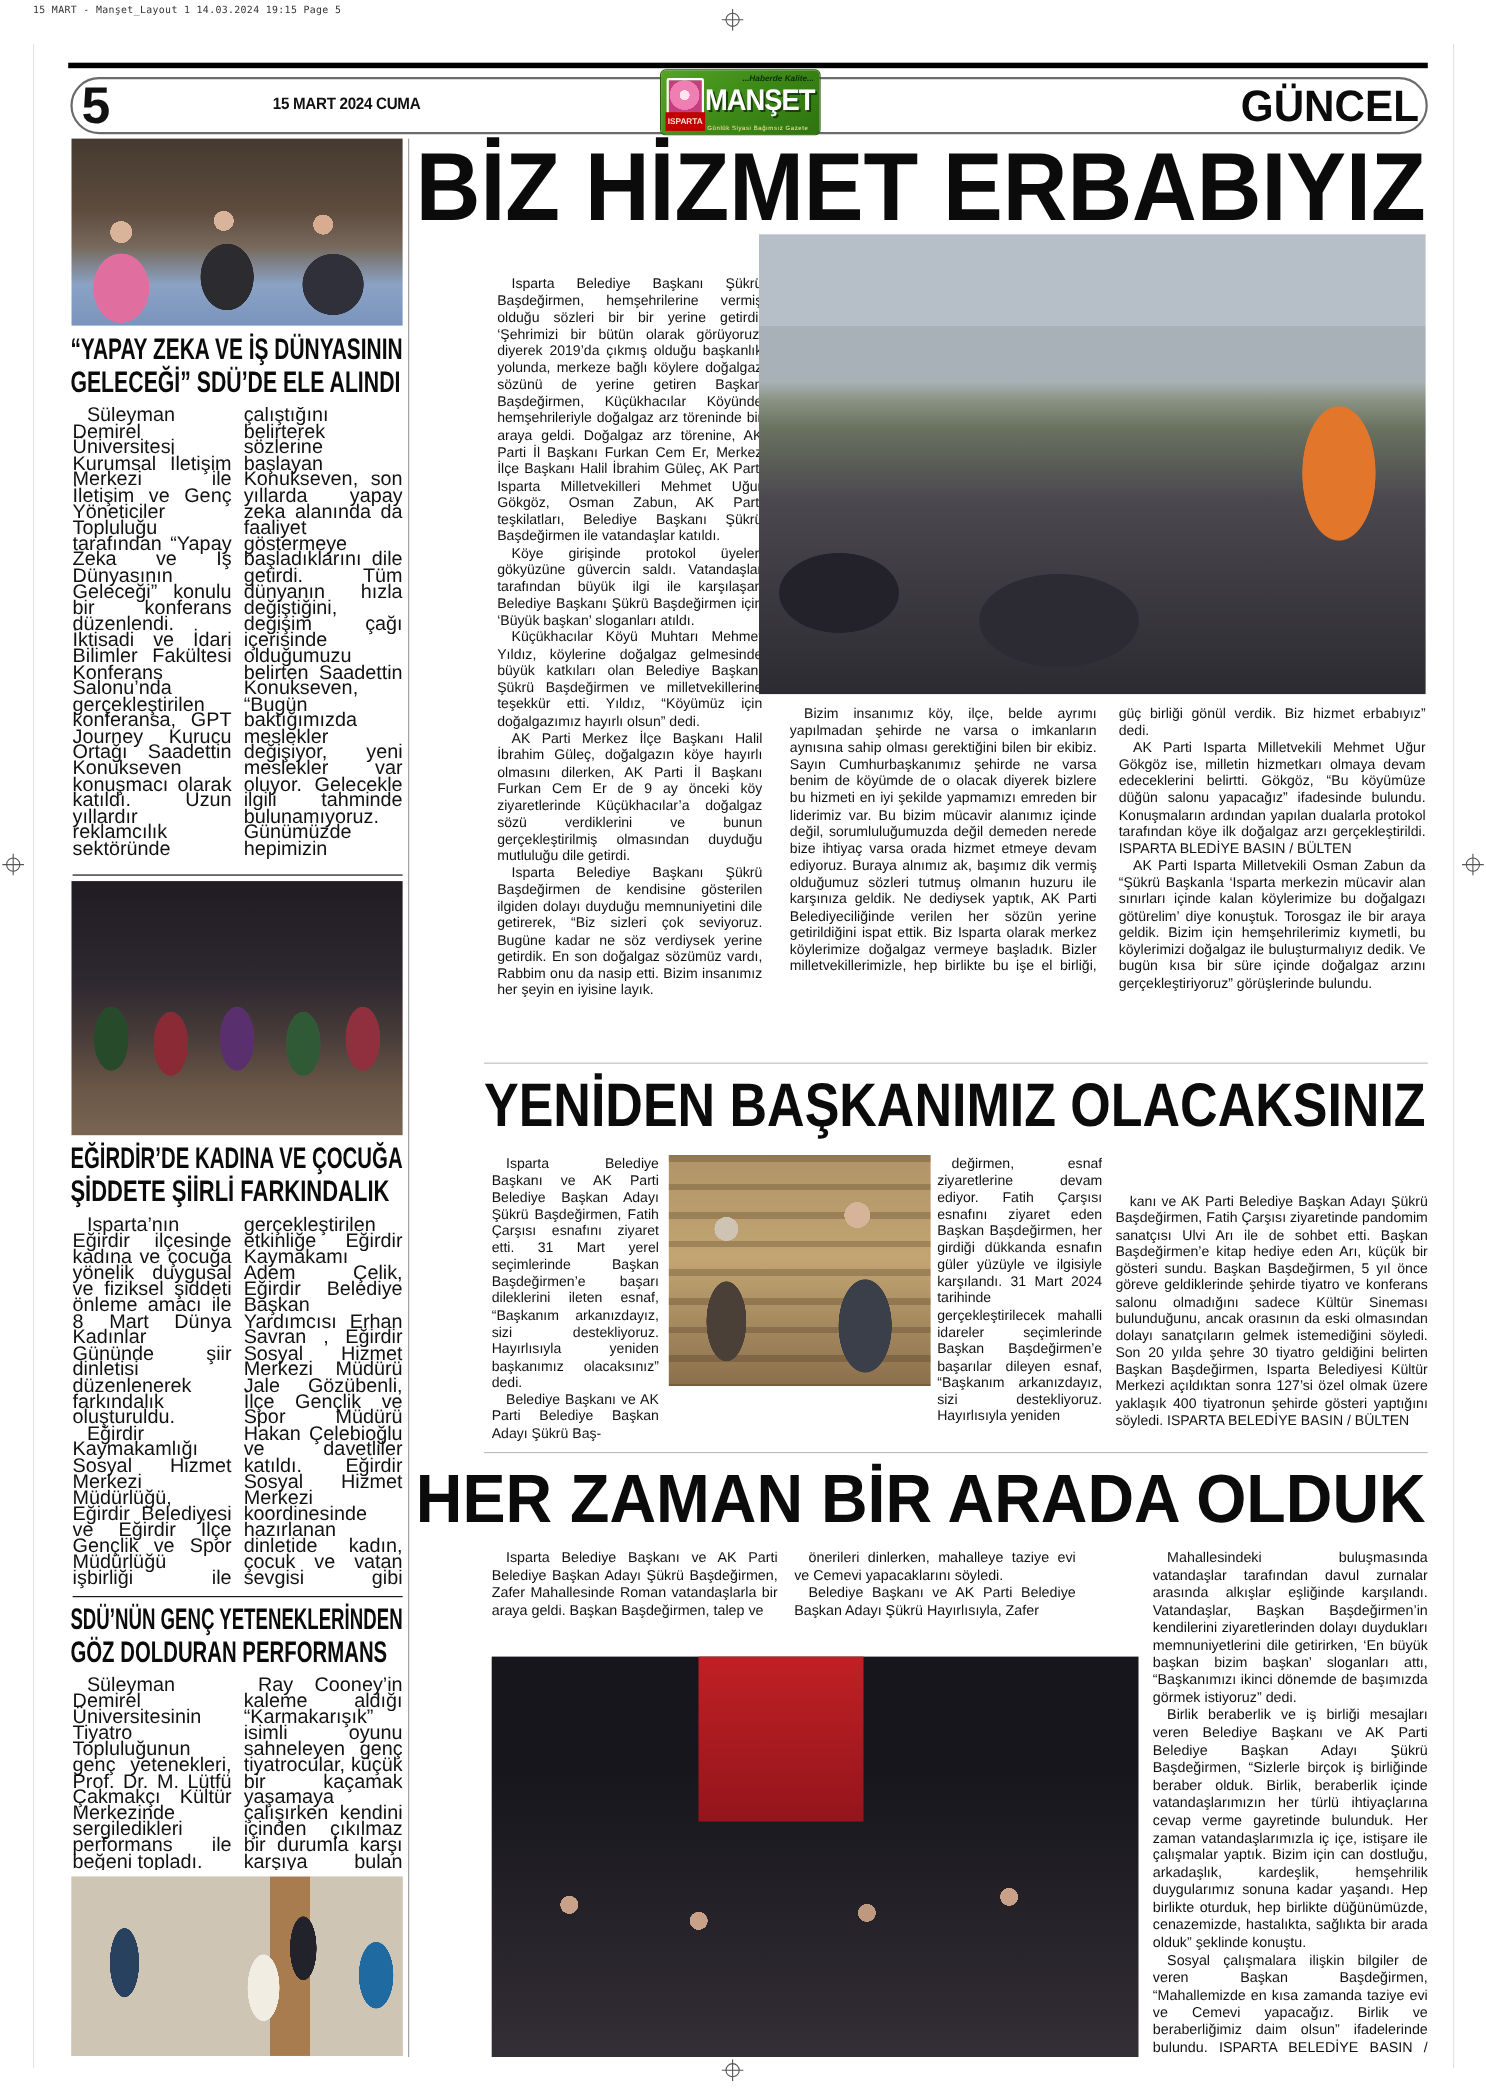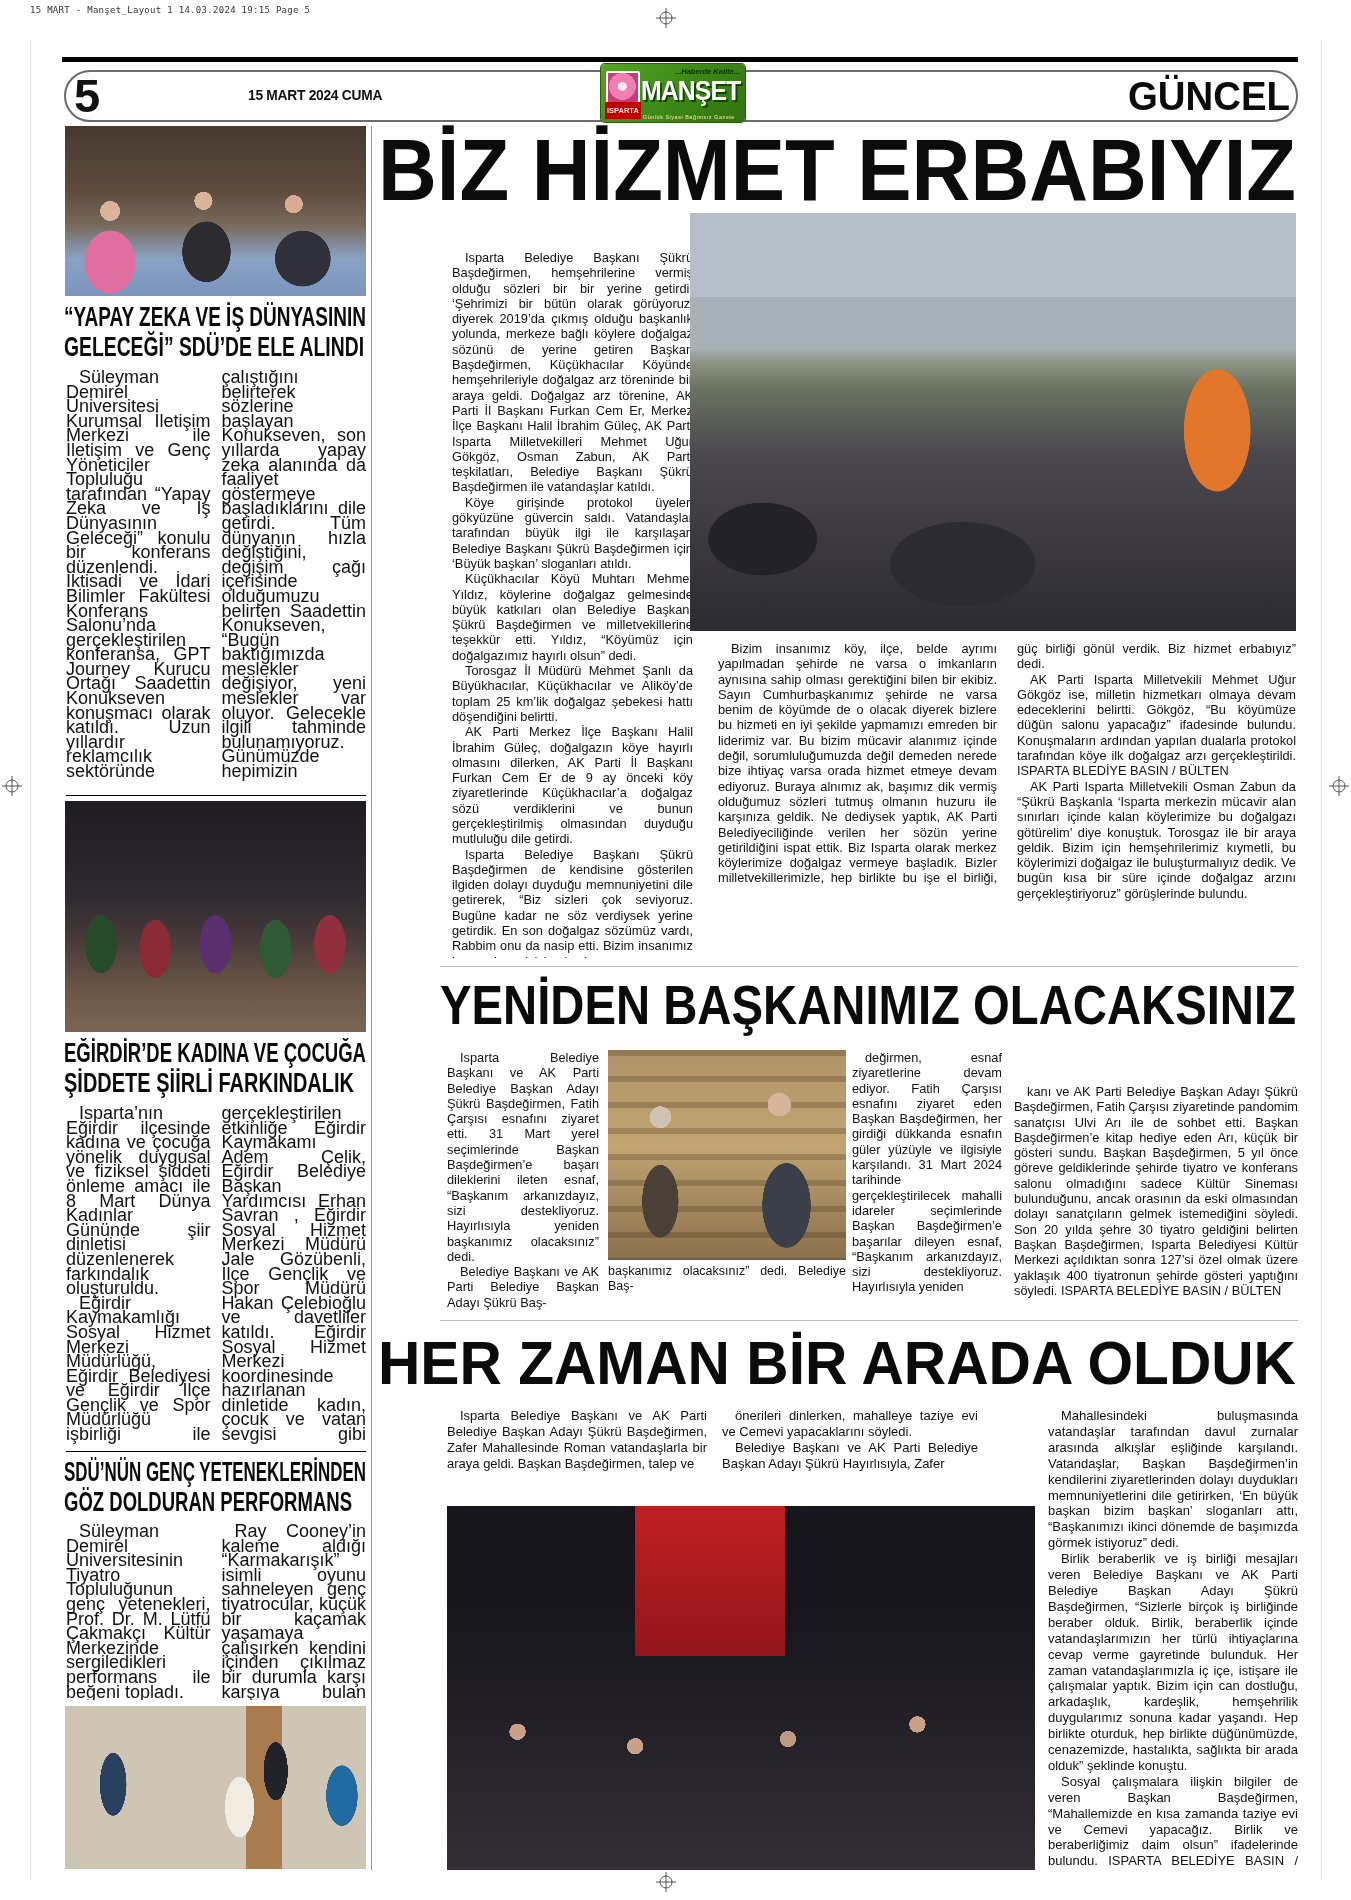--- a/index.html
+++ b/index.html
@@ -168,21 +168,20 @@
   <div class="abs ph ph3" style="left:65px;top:1706px;width:301px;height:163px;"></div>
 
   <svg class="abs" style="left:378px;top:122px;" width="922" height="92">
     <text x="0" y="78" font-size="88" textLength="918" lengthAdjust="spacingAndGlyphs">BİZ HİZMET ERBABIYIZ</text>
   </svg>
 
   <div class="abs mid clip" style="left:440px;top:250px;width:241px;height:708px;margin-left:12px;">
     <p class="bt">Isparta Belediye Başkanı Şükrü Başdeğirmen, hemşehrilerine vermiş olduğu sözleri bir bir yerine getirdi. ‘Şehrimizi bir bütün olarak görüyoruz’ diyerek 2019’da çıkmış olduğu başkanlık yolunda, merkeze bağlı köylere doğalgaz sözünü de yerine getiren Başkan Başdeğirmen, Küçükhacılar Köyünde hemşehrileriyle doğalgaz arz töreninde bir araya geldi.  Doğalgaz arz törenine, AK Parti İl Başkanı Furkan Cem Er, Merkez İlçe Başkanı Halil İbrahim Güleç, AK Parti Isparta Milletvekilleri Mehmet Uğur Gökgöz, Osman Zabun, AK Parti teşkilatları, Belediye Başkanı Şükrü Başdeğirmen ile vatandaşlar katıldı.</p>
     <p class="bt">Köye girişinde protokol üyeleri gökyüzüne güvercin saldı. Vatandaşlar tarafından büyük ilgi ile karşılaşan Belediye Başkanı Şükrü Başdeğirmen için ‘Büyük başkan’ sloganları atıldı.</p>
     <p class="bt">Küçükhacılar Köyü Muhtarı Mehmet Yıldız, köylerine doğalgaz gelmesinde büyük katkıları olan Belediye Başkanı Şükrü Başdeğirmen ve milletvekillerine teşekkür etti. Yıldız, “Köyümüz için doğalgazımız hayırlı olsun” dedi.</p>
-    <p class="bt">Torosgaz İl Müdürü Mehmet Şanlı da Büyükhacılar, Küçükhacılar ve Aliköy’de toplam 25 km’lik doğalgaz şebekesi hattı döşendiğini belirtti.</p>
     <p class="bt">AK Parti Merkez İlçe Başkanı Halil İbrahim Güleç, doğalgazın köye hayırlı olmasını dilerken,  AK Parti İl Başkanı Furkan Cem Er de 9 ay önceki köy ziyaretlerinde Küçükhacılar’a doğalgaz sözü verdiklerini ve bunun gerçekleştirilmiş olmasından duyduğu mutluluğu dile getirdi.</p>
     <p class="bt">Isparta Belediye Başkanı Şükrü Başdeğirmen de kendisine gösterilen ilgiden dolayı duyduğu memnuniyetini dile getirerek, “Biz sizleri çok seviyoruz. Bugüne kadar ne söz verdiysek yerine getirdik. En son doğalgaz sözümüz vardı, Rabbim onu da nasip etti. Bizim insanımız her şeyin en iyisine layık.</p>
   </div>
 
   <div class="abs ph ph4" style="left:690px;top:213px;width:606px;height:418px;"></div>
 
   <div class="abs mid cols2 clip" style="left:718px;top:641px;width:578px;height:320px;column-gap:20px;">
     <p class="bt">Bizim insanımız köy, ilçe, belde ayrımı yapılmadan şehirde ne varsa o imkanların aynısına sahip olması gerektiğini bilen bir ekibiz. Sayın Cumhurbaşkanımız şehirde ne varsa benim de köyümde de o olacak diyerek bizlere bu hizmeti en iyi şekilde yapmamızı emreden bir liderimiz var. Bu bizim mücavir alanımız içinde değil, sorumluluğumuzda değil demeden nerede bize ihtiyaç varsa orada hizmet etmeye devam ediyoruz. Buraya alnımız ak, başımız dik vermiş olduğumuz sözleri tutmuş olmanın huzuru ile karşınıza geldik. Ne dediysek yaptık, AK Parti Belediyeciliğinde verilen her sözün yerine getirildiğini ispat ettik. Biz Isparta olarak merkez köylerimize doğalgaz vermeye başladık. Bizler milletvekillerimizle, hep birlikte bu işe el birliği, güç birliği gönül verdik. Biz hizmet erbabıyız” dedi.</p>
     <p class="bt">AK Parti Isparta Milletvekili Mehmet Uğur Gökgöz ise, milletin hizmetkarı olmaya devam edeceklerini belirtti. Gökgöz, “Bu köyümüze düğün salonu yapacağız” ifadesinde bulundu. Konuşmaların ardından yapılan dualarla protokol tarafından köye ilk doğalgaz arzı gerçekleştirildi. ISPARTA BLEDİYE BASIN / BÜLTEN</p>
     <p class="bt">AK Parti Isparta Milletvekili Osman Zabun da “Şükrü Başkanla ‘Isparta merkezin mücavir alan sınırları içinde kalan köylerimize bu doğalgazı götürelim’ diye konuştuk. Torosgaz ile bir araya geldik. Bizim için hemşehrilerimiz kıymetli, bu köylerimizi doğalgaz ile buluşturmalıyız dedik. Ve bugün kısa bir süre içinde doğalgaz arzını gerçekleştiriyoruz” görüşlerinde bulundu.</p>
@@ -193,21 +192,20 @@
   <svg class="abs" style="left:440px;top:974px;" width="860" height="62">
     <text x="0" y="50" font-size="56" textLength="856" lengthAdjust="spacingAndGlyphs">YENİDEN BAŞKANIMIZ OLACAKSINIZ</text>
   </svg>
 
   <div class="abs mid clip" style="left:447px;top:1050px;width:152px;height:262px;font-size:12.5px;">
     <p class="bt">Isparta Belediye Başkanı ve AK Parti Belediye Başkan Adayı Şükrü Başdeğirmen, Fatih Çarşısı esnafını ziyaret etti. 31 Mart yerel seçimlerinde Başkan Başdeğirmen’e başarı dileklerini ileten esnaf, “Başkanım arkanızdayız, sizi destekliyoruz. Hayırlısıyla yeniden başkanımız olacaksınız” dedi.</p>
     <p class="bt">Belediye Başkanı ve AK Parti Belediye Başkan Adayı Şükrü Baş-</p>
   </div>
 
   <div class="abs ph ph5" style="left:608px;top:1050px;width:238px;height:210px;"></div>
-  <div class="abs caption clip" style="left:608px;top:1264px;width:238px;height:46px;">başkanımız olacaksınız” dedi. Belediye Baş-</div>
 
   <div class="abs mid clip" style="left:852px;top:1050px;width:150px;height:262px;font-size:12.5px;">
     <p class="bt">değirmen, esnaf ziyaretlerine devam ediyor. Fatih Çarşısı esnafını ziyaret eden Başkan Başdeğirmen, her girdiği dükkanda esnafın güler yüzüyle ve ilgisiyle karşılandı.  31 Mart 2024 tarihinde gerçekleştirilecek mahalli idareler seçimlerinde Başkan Başdeğirmen’e başarılar dileyen esnaf, “Başkanım arkanızdayız, sizi destekliyoruz. Hayırlısıyla yeniden</p>
   </div>
 
   <div class="abs mid clip" style="left:1014px;top:1084px;width:284px;height:262px;">
     <p class="bt">kanı ve AK Parti Belediye Başkan Adayı Şükrü Başdeğirmen, Fatih Çarşısı ziyaretinde pandomim sanatçısı Ulvi Arı ile de sohbet etti. Başkan Başdeğirmen’e kitap hediye eden Arı, küçük bir gösteri sundu. Başkan Başdeğirmen, 5 yıl önce göreve geldiklerinde şehirde tiyatro ve konferans salonu olmadığını sadece Kültür Sineması bulunduğunu, ancak orasının da eski olmasından dolayı sanatçıların gelmek istemediğini söyledi. Son 20 yılda şehre 30 tiyatro geldiğini belirten Başkan Başdeğirmen, Isparta Belediyesi Kültür Merkezi açıldıktan sonra 127’si özel olmak üzere yaklaşık 400 tiyatronun şehirde gösteri yaptığını söyledi. ISPARTA BELEDİYE BASIN / BÜLTEN</p>
   </div>
 
   <div class="abs hairline" style="left:440px;top:1320px;width:858px;height:1px;"></div>

